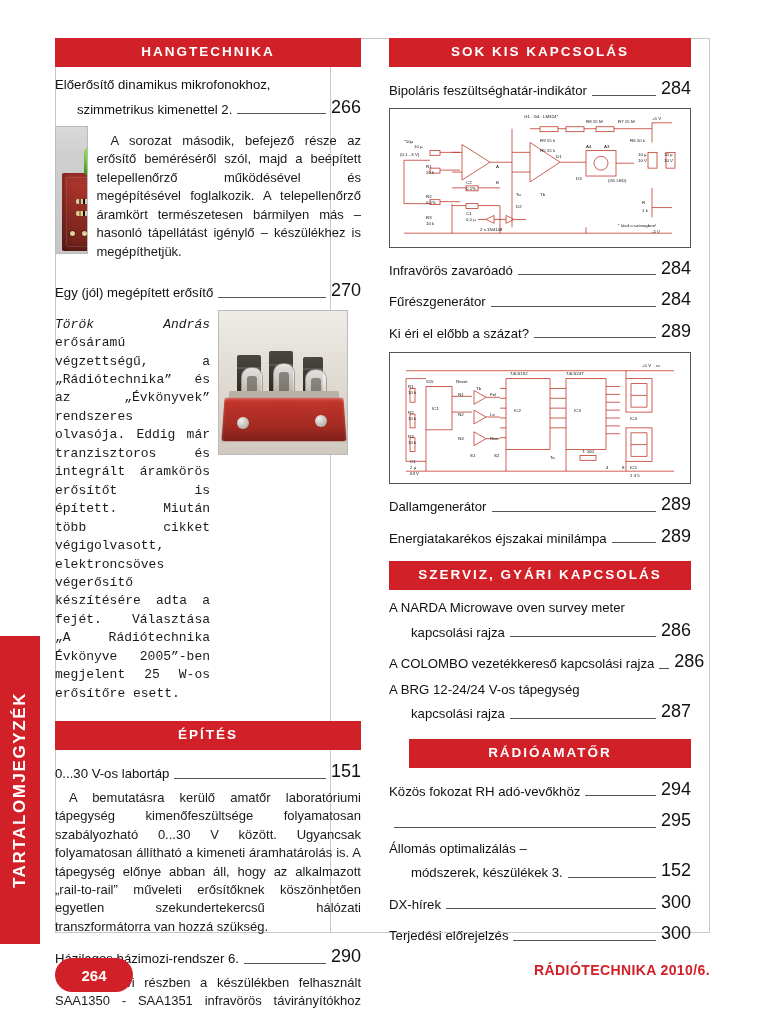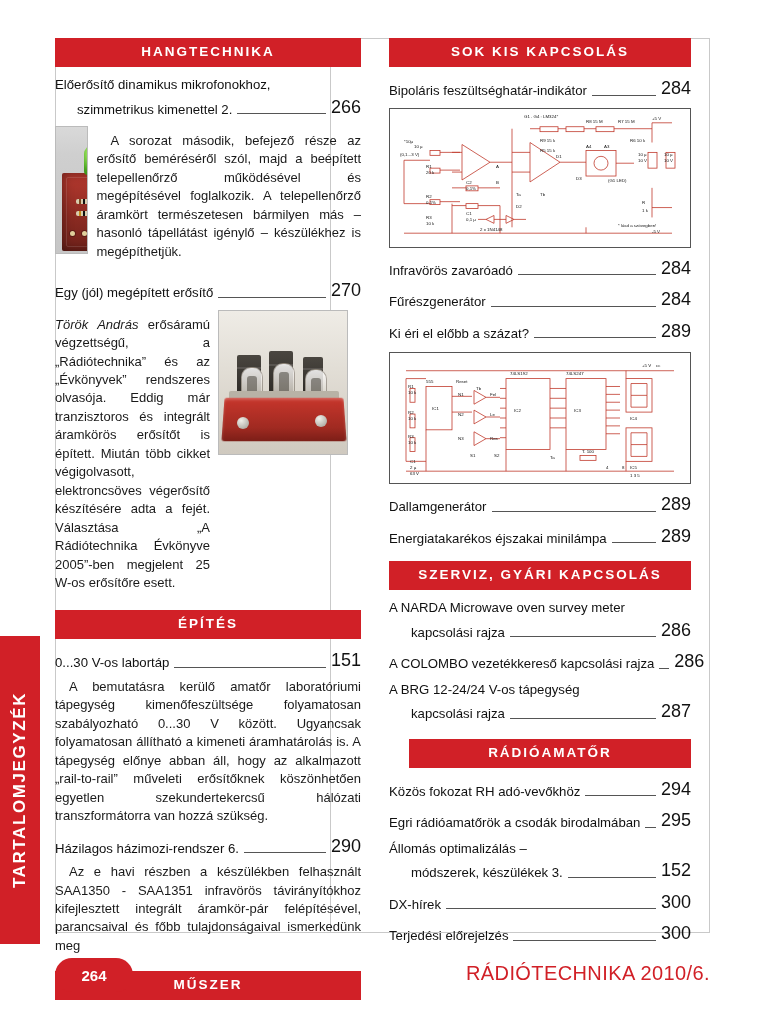--- a/index.html
+++ b/index.html
@@ -209,22 +209,22 @@
     border-radius: 17px;
     color: #fff;
     font-size: 15px;
     font-weight: bold;
     display: flex; align-items: center; justify-content: center;
   }
   #footer-right {
     position: absolute;
     right: 50px; top: 962px;
     color: #d12027;
-    font-size: 20px;
-    font-weight: normal;
+    font-size: 14px;
+    font-weight: bold;
     letter-spacing: .4px;
   }
 </style>
 </head>
 <body>
 
 <div id="page">
 
   <div class="outer-line-top"></div>
   <div class="outer-line-left"></div>
@@ -280,21 +280,21 @@
         </div>
       </div>
 
       <div class="entry" style="margin-top:14px;">
         <span class="title">Egy (jól) megépített erősítő</span>
         <span class="leader"></span>
         <span class="page">270</span>
       </div>
 
       <div class="img-text">
-        <div class="txt" style="max-width:155px;">
+        <div class="txt" style="max-width:155px;font-family:Liberation Mono, monospace;">
           <div class="blurb"><em>Török András</em><span> erősáramú végzettségű, a „Rádiótechnika” és az „Évkönyvek” rendszeres olvasója. Eddig már tranzisztoros és integrált áramkörös erősítőt is épített. Miután több cikket végigolvasott, elektroncsöves végerősítő készítésére adta a fejét. Választása „A Rádiótechnika Évkönyve 2005”-ben megjelent 25 W-os erősítőre esett.</span></div>
         </div>
         <div class="photo photo2">
           <div class="p2-bg"></div>
           <div class="p2-trans" style="left:18px; top:44px; width:24px; height:40px;">
               <i></i>
             </div>
           <div class="p2-trans" style="left:50px; top:40px; width:24px; height:44px;">
               <i></i>
             </div>
@@ -585,21 +585,20 @@
       </div>
 
       <div class="section-bar" style="margin-top:16px;margin-left:20px;">RÁDIÓAMATŐR</div>
 
       <div class="entry">
         <span class="title">Közös fokozat RH adó-vevőkhöz</span>
         <span class="leader"></span>
         <span class="page">294</span>
       </div>
       <div class="entry">
-        <span class="title">Egri rádióamatőrök a csodák birodalmában</span>
         <span class="leader"></span>
         <span class="page">295</span>
       </div>
       <div class="entry">
         <span class="title">Állomás optimalizálás –</span>
       </div>
       <div class="entry indent cont">
         <span class="title">módszerek, készülékek  3.</span>
         <span class="leader"></span>
         <span class="page">152</span>

